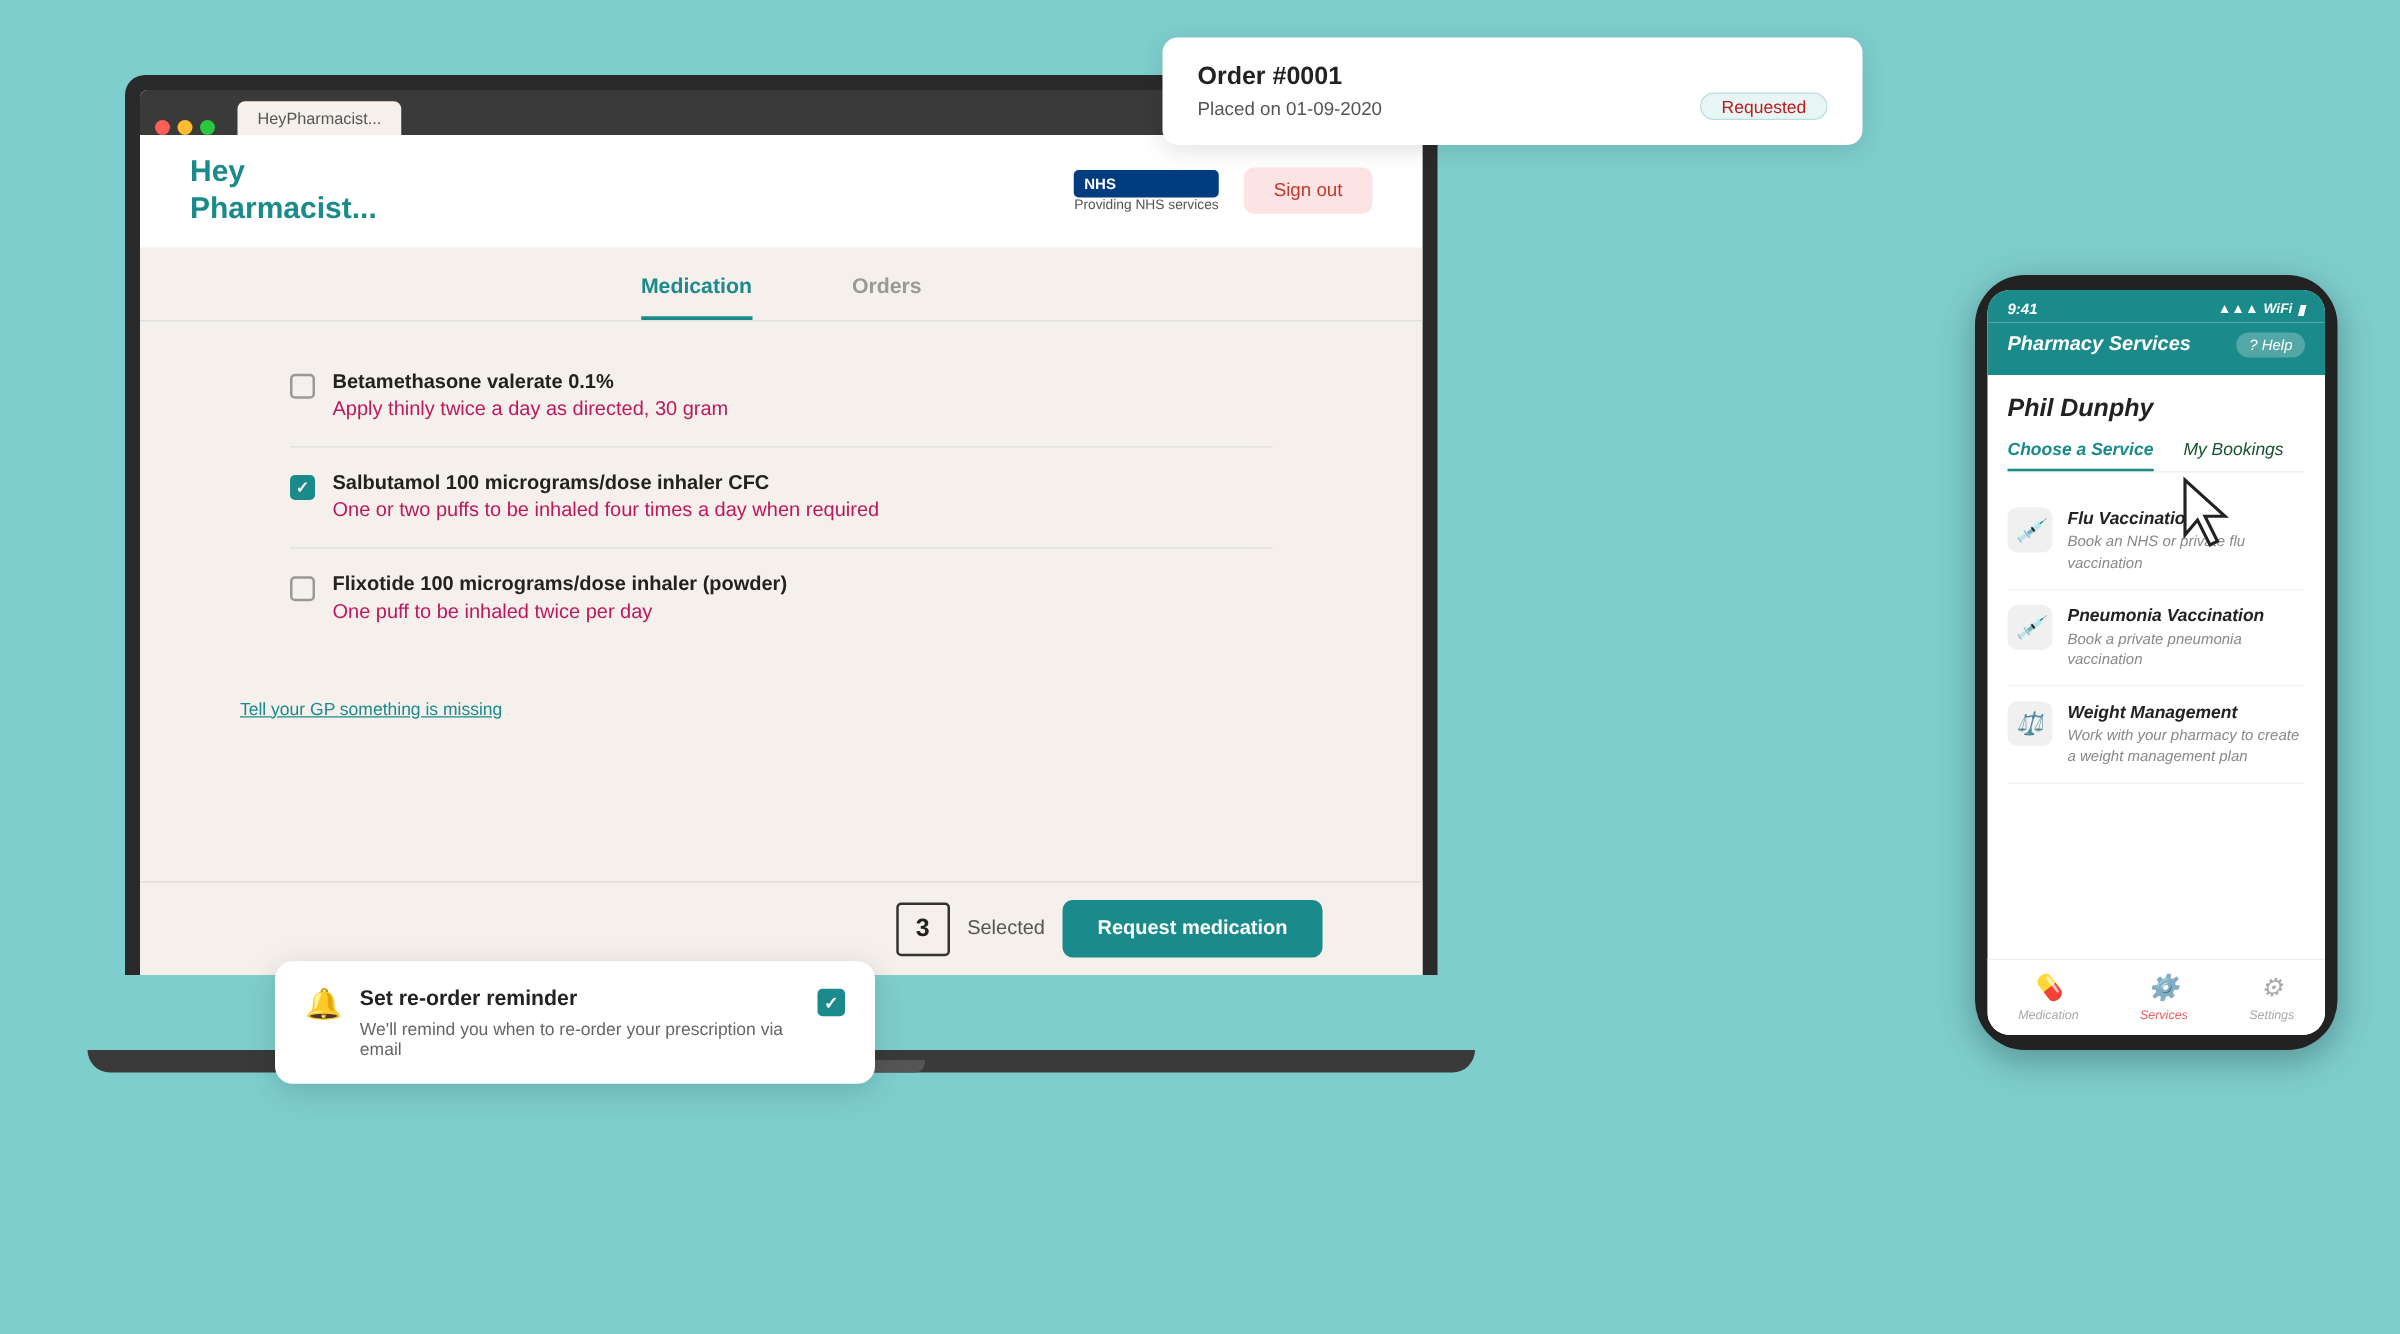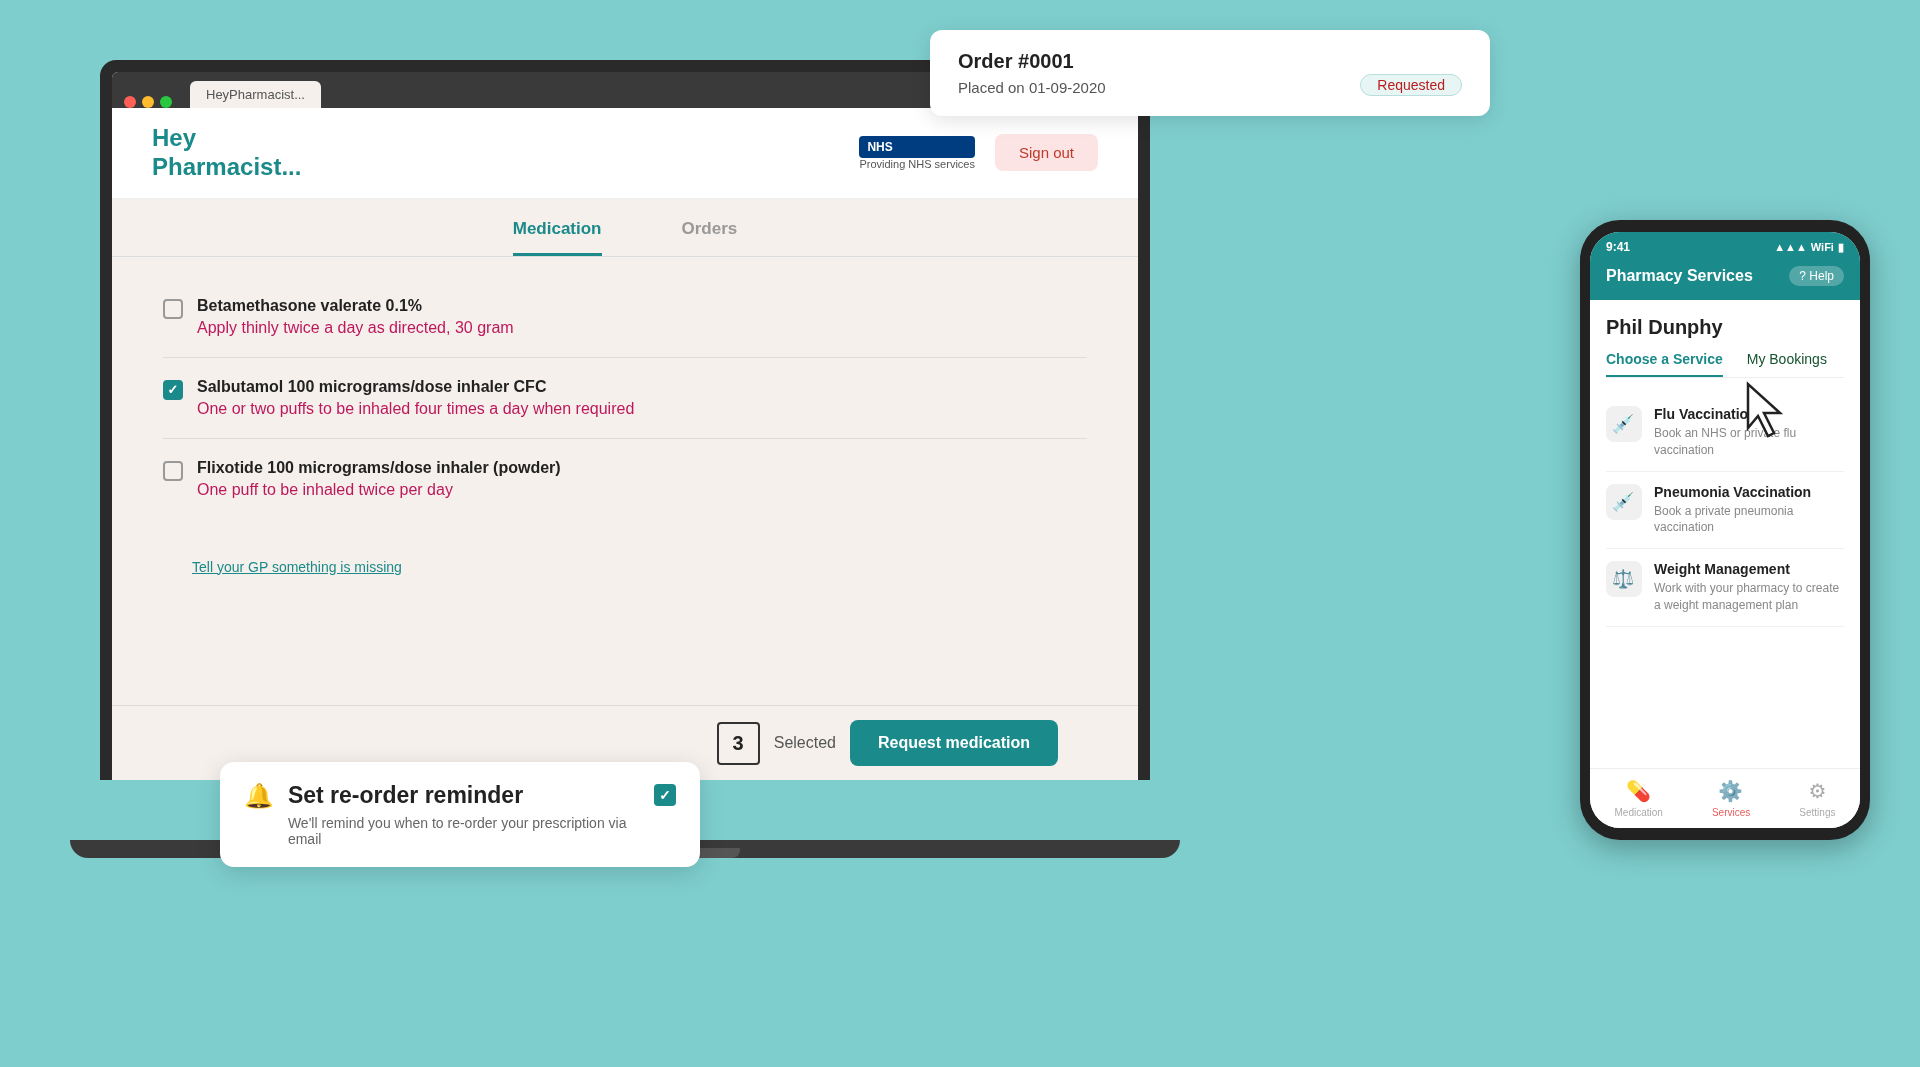--- a/index.html
+++ b/index.html
@@ -177,21 +177,21 @@
       cursor: pointer;
       border-bottom: 3px solid transparent;
     }
     .tab.active {
       color: #1a8a8a;
       border-bottom: 3px solid #1a8a8a;
     }
 
     
     .med-list {
-      padding: 20px 51px;
+      padding: 20px 120px;
     }
     .med-item {
       display: flex;
       align-items: flex-start;
       padding: 20px 0;
       border-bottom: 1px solid #ddd;
       gap: 14px;
     }
     .med-item:last-child { border-bottom: none; }
     .checkbox {
@@ -311,21 +311,21 @@
       align-items: flex-start;
       gap: 14px;
       z-index: 20;
     }
     .bell-icon {
       font-size: 24px;
       color: #555;
     }
     .notif-content { flex: 1; }
     .notif-title {
-      font-size: 23px;
+      font-size: 17px;
       font-weight: 700;
       color: #222;
       margin-bottom: 6px;
     }
     .notif-desc {
       font-size: 14px;
       color: #666;
     }
     .notif-checkbox {
       width: 22px;
@@ -366,24 +366,25 @@
       width: 290px;
       height: 620px;
       background: #222;
       border-radius: 40px;
       padding: 12px 10px;
       box-shadow: 0 8px 30px rgba(0,0,0,0.3);
       z-index: 5;
     }
     .phone-screen {
       background: white;
-      border-radius: 30px;
+      border-radius: 18px;
       height: 100%;
       overflow: hidden;
       position: relative;
+      font-style: italic;
     }
     .phone-status-bar {
       background: #1a8a8a;
       color: white;
       display: flex;
       justify-content: space-between;
       align-items: center;
       padding: 8px 16px 4px;
       font-size: 12px;
       font-weight: 600;

